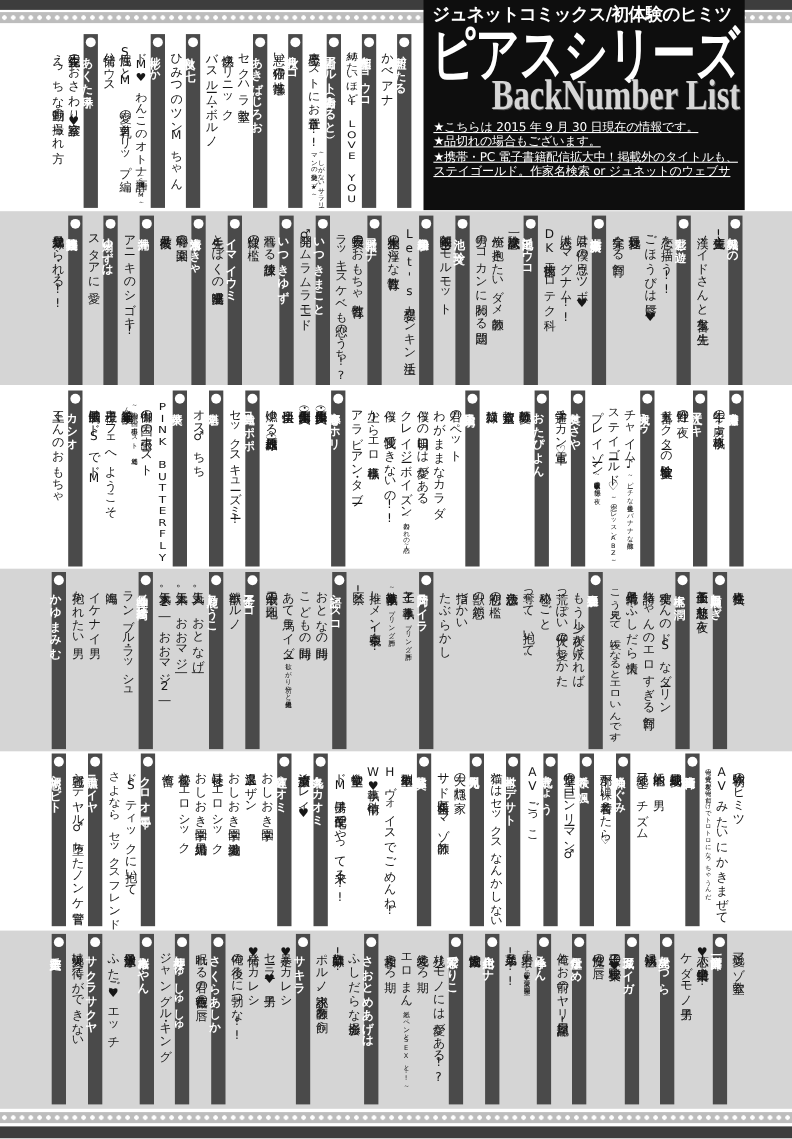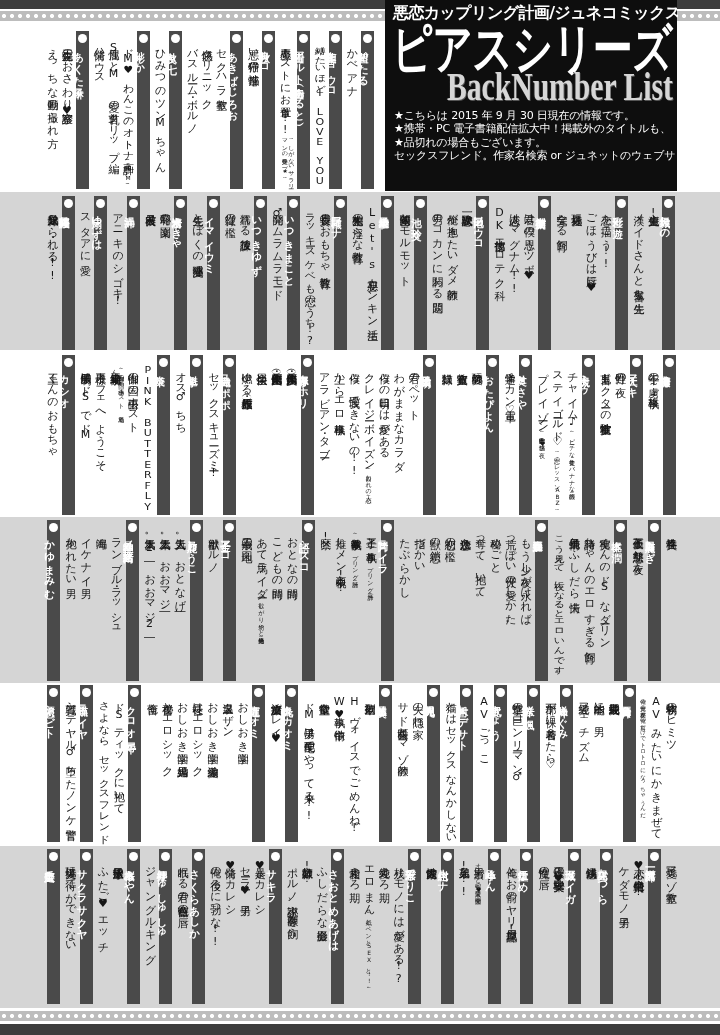--- a/index.html
+++ b/index.html
@@ -27,21 +27,21 @@
   .band.gray{background:var(--band);}
   .band-1{top:192px;height:158px;}
   .band-3{top:517px;height:166px;}
   .band-5{top:846px;height:162px;}
 
   
   .header{position:absolute;left:385px;top:0;width:292px;height:191px;background:var(--header_bg);color:#fff;overflow:hidden;}
   .imprint{position:absolute;left:8px;top:4px;font-size:16px;font-weight:bold;letter-spacing:-0.6px;white-space:nowrap;line-height:18px;}
   .series{position:absolute;left:7px;top:21px;font-size:54px;font-weight:bold;line-height:56px;white-space:nowrap;transform:scaleX(0.74);transform-origin:0 0;letter-spacing:-1px;}
   .backnumber{position:absolute;left:62px;top:66px;font-family:"Liberation Serif",serif;font-weight:bold;font-size:39px;line-height:42px;color:#d6d6d6;white-space:nowrap;transform:scaleX(0.76);transform-origin:0 0;text-shadow:1px 1px 0 #555,-1px 0 0 #222;}
-  .notes{position:absolute;left:9px;top:109px;font-size:11px;line-height:13.4px;white-space:nowrap;letter-spacing:-0.2px;}
+  .notes{position:absolute;left:9px;top:109px;font-size:11px;line-height:13.4px;white-space:nowrap;letter-spacing:-0.2px;text-decoration:underline;}
   .notes div{height:13.4px;}
 
   
   .row{position:absolute;display:flex;flex-direction:row-reverse;justify-content:space-between;align-items:stretch;}
   .row-0{left:45px;width:331px;top:31px;height:158px;}
   .row-1{left:45px;width:633px;top:196px;height:154px;}
   .row-2{left:45px;width:633px;top:355px;height:160px;}
   .row-3{left:45px;width:633px;top:520px;height:161px;}
   .row-4{left:45px;width:633px;top:685px;height:157px;}
   .row-5{left:45px;width:633px;top:849px;height:155px;}
@@ -61,28 +61,28 @@
 <body>
 
 <div class="edge edge-top"></div>
 <div class="dots dots-top"></div>
 
 <div class="band band-1 gray"></div>
 <div class="band band-3 gray"></div>
 <div class="band band-5 gray"></div>
 
 <div class="header">
-  <div class="imprint">悪恋カップリング計画/ジュネコミックス</div>
+  <div class="imprint">ジュネットコミックス/初体験のヒミツ</div>
   <div class="series">ピアスシリーズ</div>
   <div class="backnumber">BackNumber List</div>
   <div class="notes">
     <div>★こちらは 2015 年 9 月 30 日現在の情報です。</div>
+    <div>★品切れの場合もございます。</div>
     <div>★携帯・PC 電子書籍配信拡大中！掲載外のタイトルも、</div>
-    <div>★品切れの場合もございます。</div>
-    <div>セックスフレンド。作家名検索 or ジュネットのウェブサ</div>
+    <div>ステイゴールド。作家名検索 or ジュネットのウェブサ</div>
   </div>
 </div>
 
 <div class="row row-0">
     <div class="col bar"><span class="dot"></span><span class="name">藍川いたる</span></div>
     <div class="col title"><span class="inner"><span class="main">かべアナ</span></span></div>
     <div class="col bar"><span class="dot"></span><span class="name">相葉キョウコ</span></div>
     <div class="col title"><span class="inner" style="transform: scaleY(0.752);"><span class="main">縛りたいほどI LOVE YOU</span></span></div>
     <div class="col bar"><span class="dot"></span><span class="name">青山アルト（青山あると）</span></div>
     <div class="col title"><span class="inner" style="transform: scaleY(0.934);"><span class="main">悪魔ホストにお仕置き!!</span><span class="sub wari" style="height: 54px;">～しがないサラリーマンの受難ラブ★～</span></span></div>

